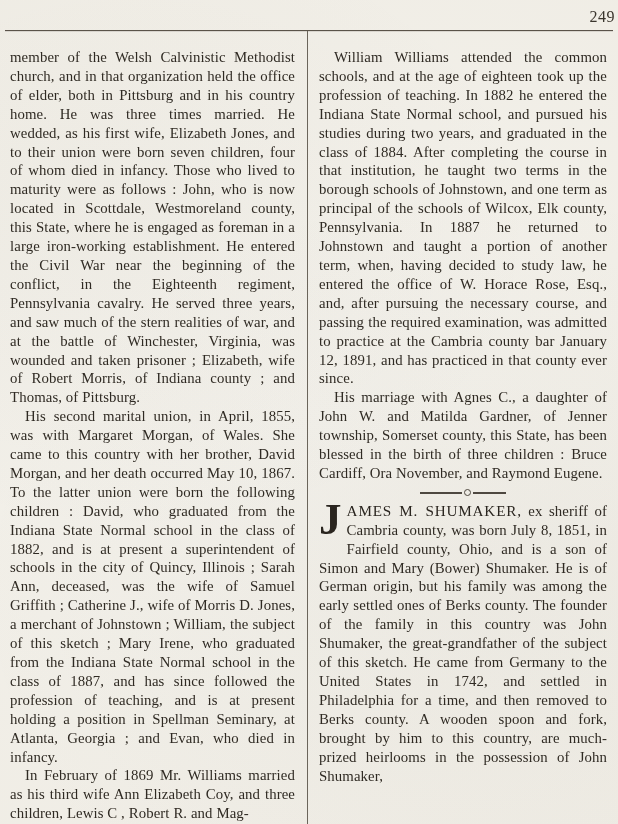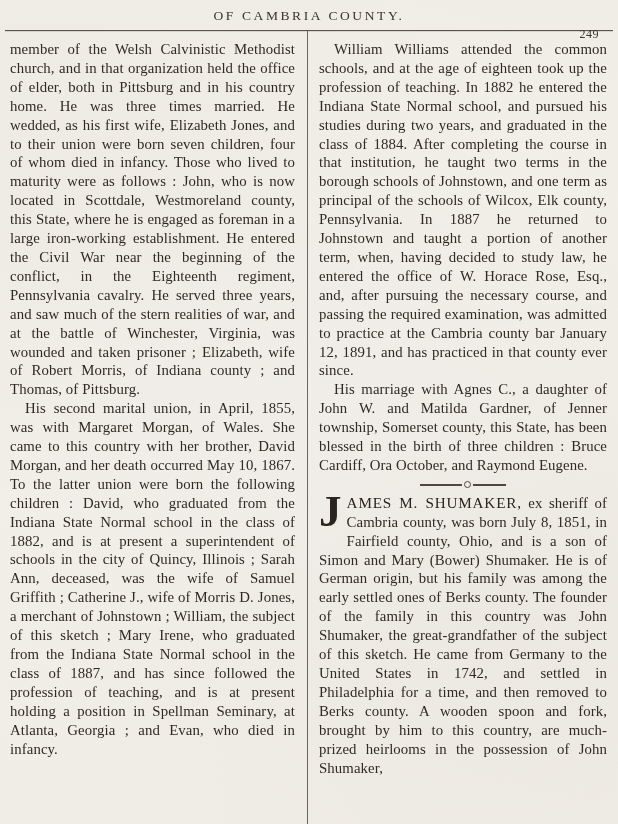--- a/index.html
+++ b/index.html
@@ -29,41 +29,40 @@
     position: absolute;
     left: 0; right: 0;
     top: 8px;
     text-align: center;
     font-size: 13.5px;
     letter-spacing: 2.6px;
     color: #3a352d;
   }
   .page-number {
     position: absolute;
-    right: 19px;
+    right: 3px;
     top: 8px;
-    font-size: 12px;
+    font-size: 16px;
     letter-spacing: 0.5px;
     color: #3a352d;
-    margin-top: 19px;
   }
   .header-rule {
     height: 0;
     border-top: 1px solid #5a5349;
     margin: 0 5px;
     box-shadow: 0 1px 0 rgba(90,83,73,0.15);
   }
   .columns {
     display: flex;
     height: calc(100% - 31px);
     padding: 0 11px 0 10px;
     box-sizing: border-box;
   }
   .col {
-    padding-top: 9px;
+    padding-top: 17px;
     box-sizing: border-box;
   }
   .col-left { width: 285px; }
   .col-right { flex: 1; }
   .col-rule {
     width: 1px;
     background: #6b655b;
     margin: 0 11px 0 12px;
   }
   .para {
@@ -112,38 +111,38 @@
     letter-spacing: 0.8px;
     color: #2a251f;
   }
 </style>
 </head>
 <body>
 
 <div class="page">
 
   <header class="page-header">
-    <span class="running-title">OF CAMBRIA COUNTY.</span>
     <span class="page-number">249</span>
   </header>
 
   <div class="header-rule"></div>
 
   <main class="columns">
 
     <section class="col col-left">
       <p class="para cont">member of the Welsh Calvinistic Methodist church, and in that organization held the office of elder, both in Pittsburg and in his country home.  He was three times married. He wedded, as his first wife, Elizabeth Jones, and to their union were born seven children, four of whom died in infancy.  Those who lived to maturity were as follows : John, who is now located in Scottdale, Westmoreland county, this State, where he is engaged as foreman in a large iron-working establishment.  He entered the Civil War near the beginning of the conflict, in the Eighteenth regiment, Pennsylvania cavalry. He served three years, and saw much of the stern realities of war, and at the battle of Winchester, Virginia, was wounded and taken prisoner ; Elizabeth, wife of Robert Morris, of Indiana county ; and Thomas, of Pittsburg.</p>
       <p class="para ind">His second marital union, in April, 1855, was with Margaret Morgan, of Wales.  She came to this country with her brother, David Morgan, and her death occurred May 10, 1867.  To the latter union were born the following children : David, who graduated from the Indiana State Normal school in the class of 1882, and is at present a superintendent of schools in the city of Quincy, Illinois ; Sarah Ann, deceased, was the wife of Samuel Griffith ; Catherine J., wife of Morris D. Jones, a merchant of Johnstown ; William, the subject of this sketch ; Mary Irene, who graduated from the Indiana State Normal school in the class of 1887, and has since followed the profession of teaching, and is at present holding a position in Spellman Seminary, at Atlanta, Georgia ; and Evan, who died in infancy.</p>
+      <p class="para ind">In February of 1869 Mr. Williams married as his third wife Ann Elizabeth Coy, and three children, Lewis C , Robert R. and Mag-</p>
     </section>
 
     <div class="col-rule"></div>
 
     <section class="col col-right">
       <p class="para ind">William Williams attended the common schools, and at the age of eighteen took up the profession of teaching.  In 1882 he entered the Indiana State Normal school, and pursued his studies during two years, and graduated in the class of 1884.  After completing the course in that institution, he taught two terms in the borough schools of Johnstown, and one term as principal of the schools of Wilcox, Elk county, Pennsylvania. In 1887 he returned to Johnstown and taught a portion of another term, when, having decided to study law, he entered the office of W. Horace Rose, Esq., and, after pursuing the necessary course, and passing the required examination, was admitted to practice at the Cambria county bar January 12, 1891, and has practiced in that county ever since.</p>
-      <p class="para ind">His marriage with Agnes C., a daughter of John W. and Matilda Gardner, of Jenner township, Somerset county, this State, has been blessed in the birth of three children : Bruce Cardiff, Ora October, and Raymond Eugene.</p>
+      <p class="para ind">His marriage with Agnes C., a daughter of John W. and Matilda Gardner, of Jenner township, Somerset county, this State, has been blessed in the birth of three children : Bruce Cardiff, Ora November, and Raymond Eugene.</p>
 
       <div class="divider">
         <span class="div-line long"></span>
         <span class="div-circle"></span>
         <span class="div-line short"></span>
       </div>
 
       <p class="para entry">
         <span class="dropcap">J</span>
         <span class="entry-name">AMES M. SHUMAKER,</span><span> ex sheriff of Cambria county, was born July 8, 1851, in Fairfield county, Ohio, and is a son of Simon and Mary (Bower) Shumaker.  He is of German origin, but his family was among the early settled ones of Berks county.  The founder of the family in this country was John Shumaker, the great-grandfather of the subject of this sketch.  He came from Germany to the United States in 1742, and settled in Philadelphia for a time, and then removed to Berks county.  A wooden spoon and fork, brought by him to this country, are much-prized heirlooms in the possession of John Shumaker,</span>

